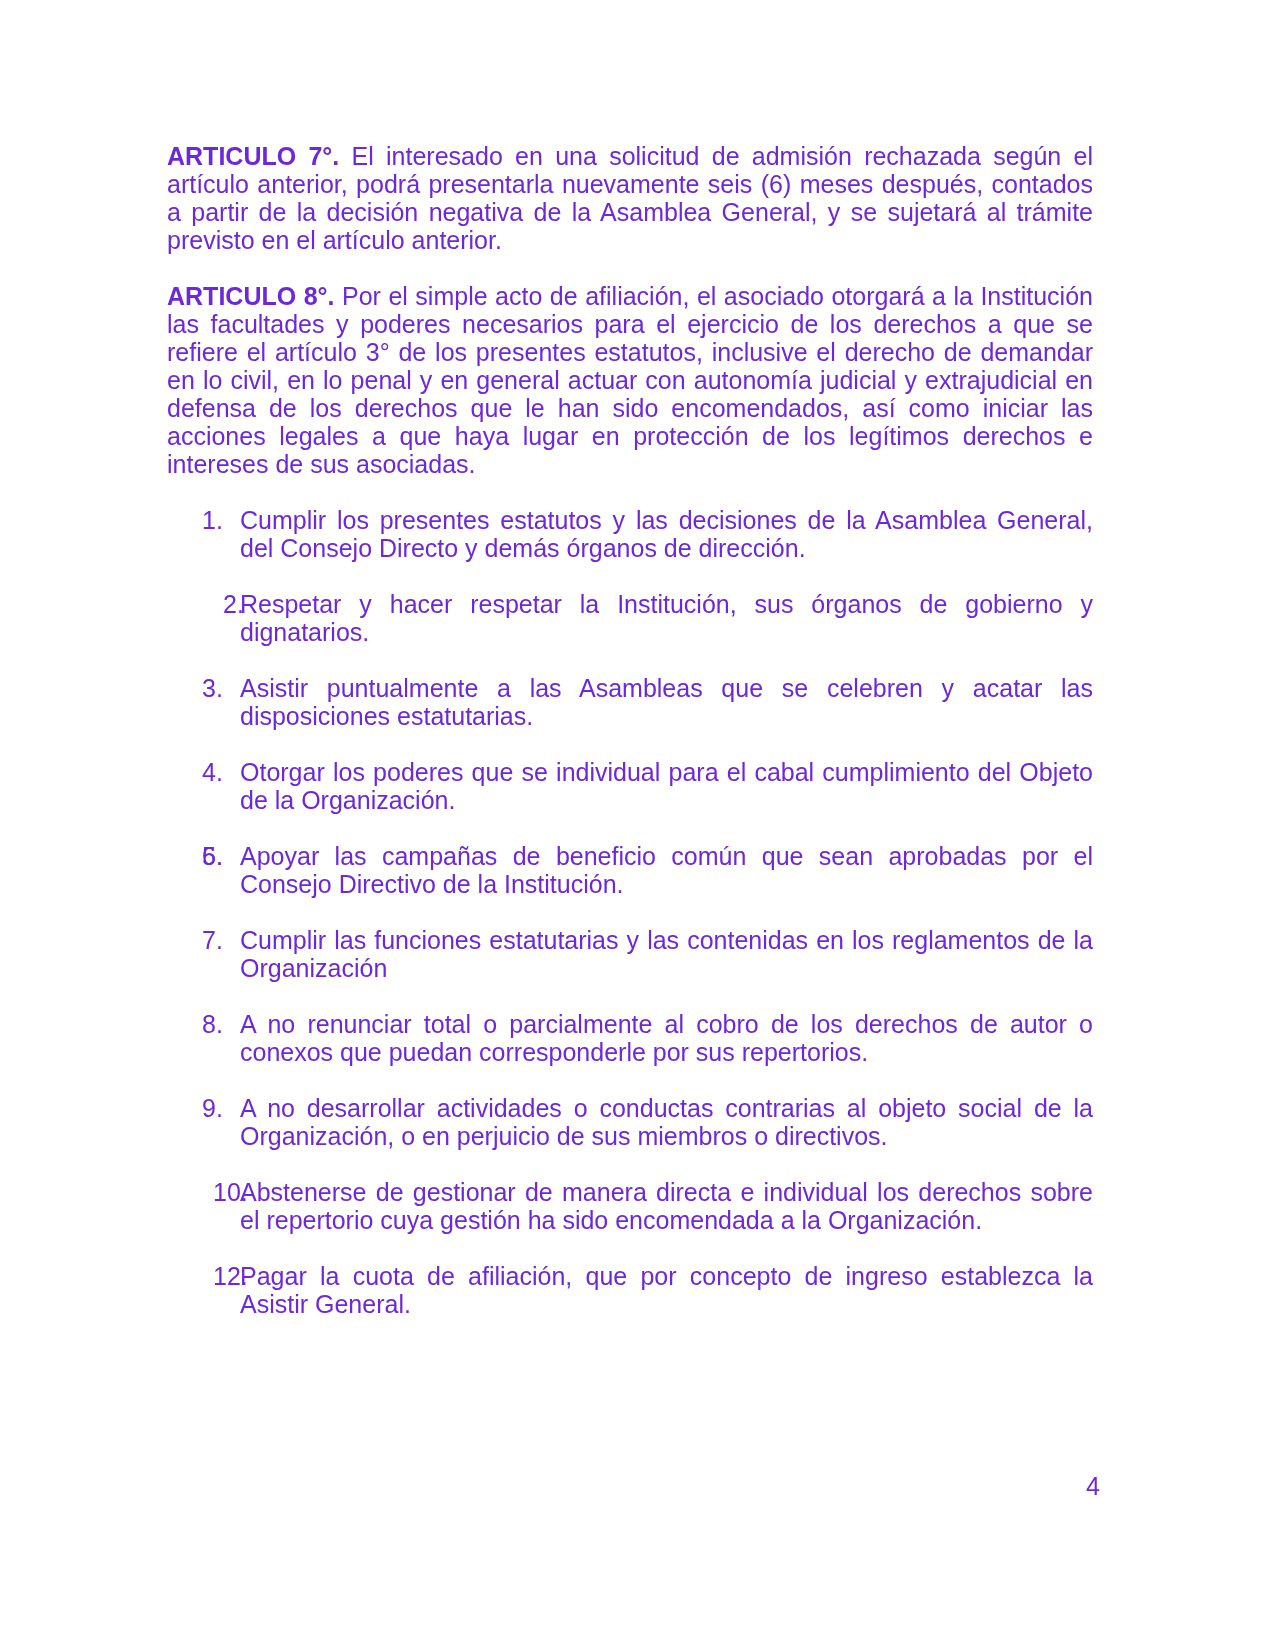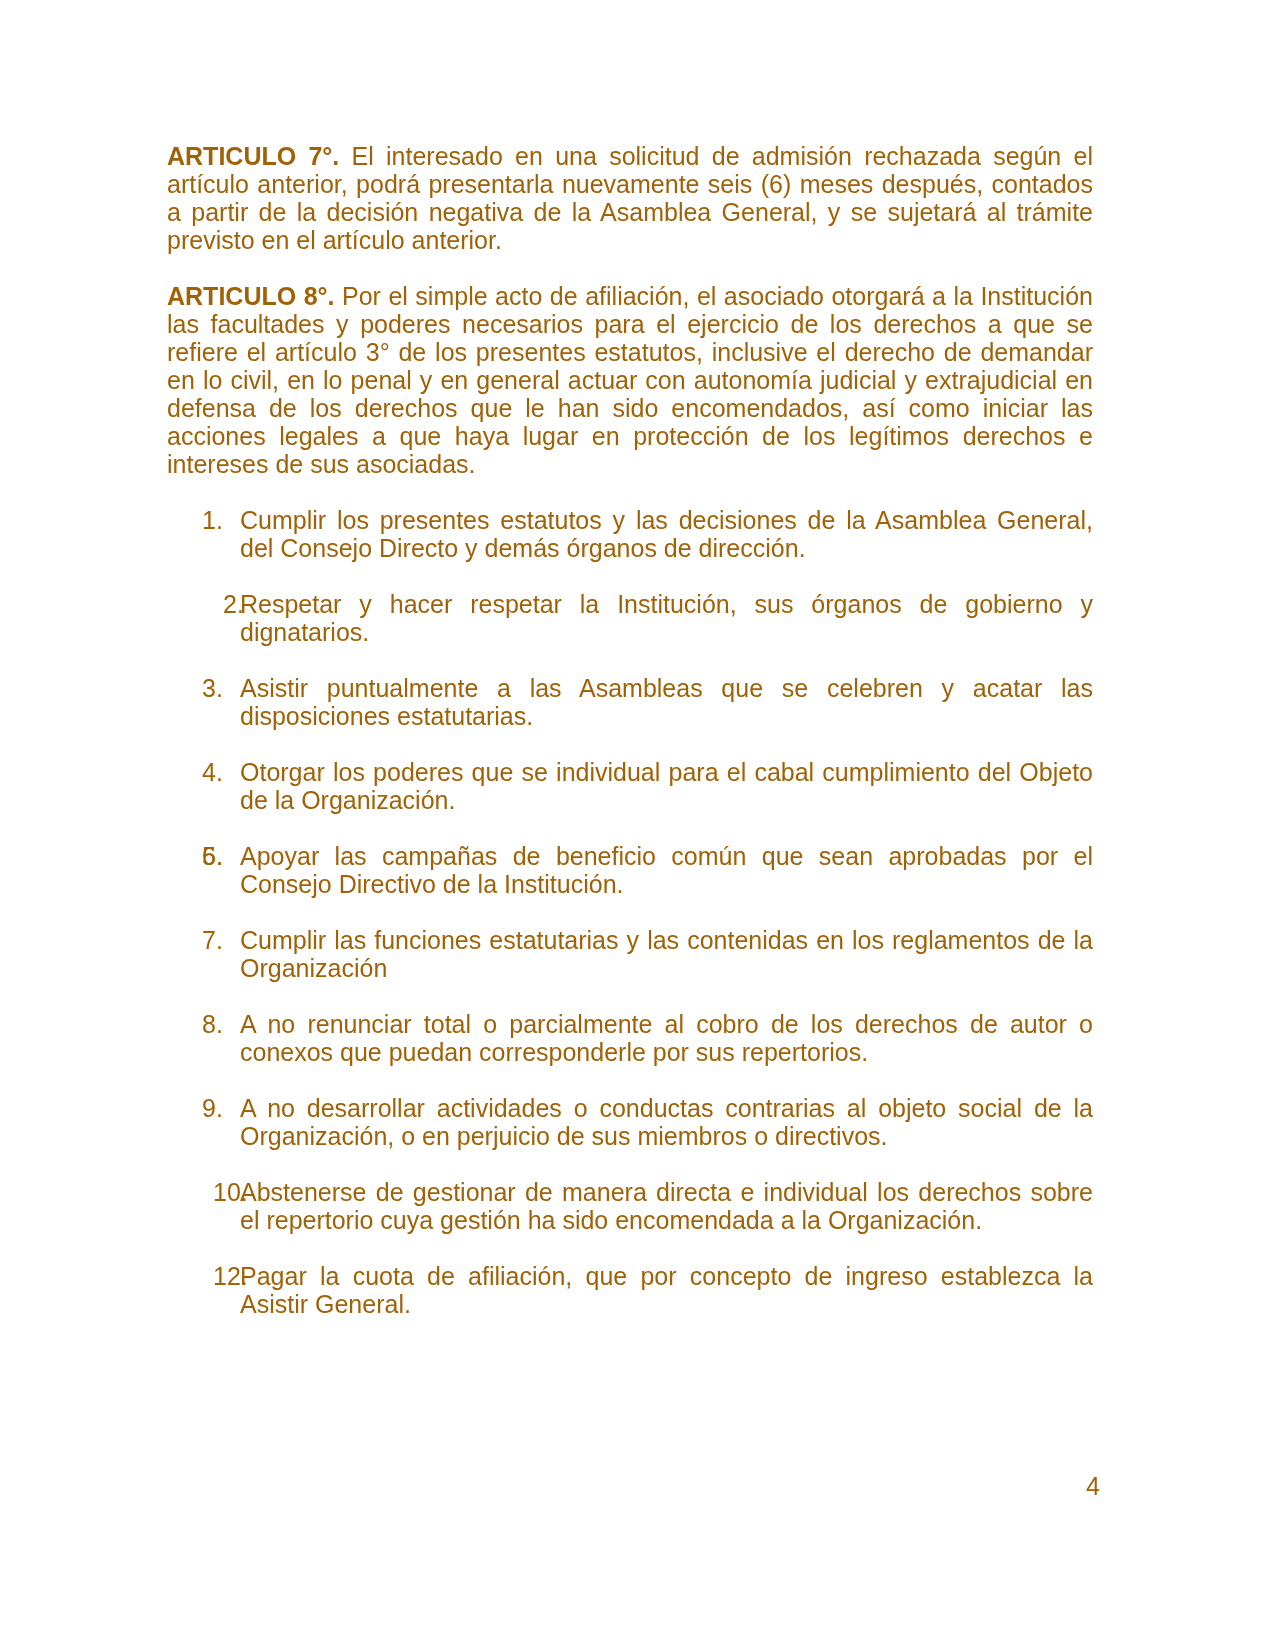--- a/index.html
+++ b/index.html
@@ -8,21 +8,21 @@
     background: #ffffff;
   }
   .page {
     position: relative;
     width: 1275px;
     height: 1650px;
     background: #ffffff;
     font-family: "Liberation Sans", "DejaVu Sans", sans-serif;
     font-size: 25px;
     line-height: 28px;
-    color: #a16207;
+    color: #6d28d9;
     overflow: hidden;
     border-radius: 13px;
   }
   .content {
     position: absolute;
     left: 167px;
     top: 142px;
     width: 926px;
   }
   .para {

